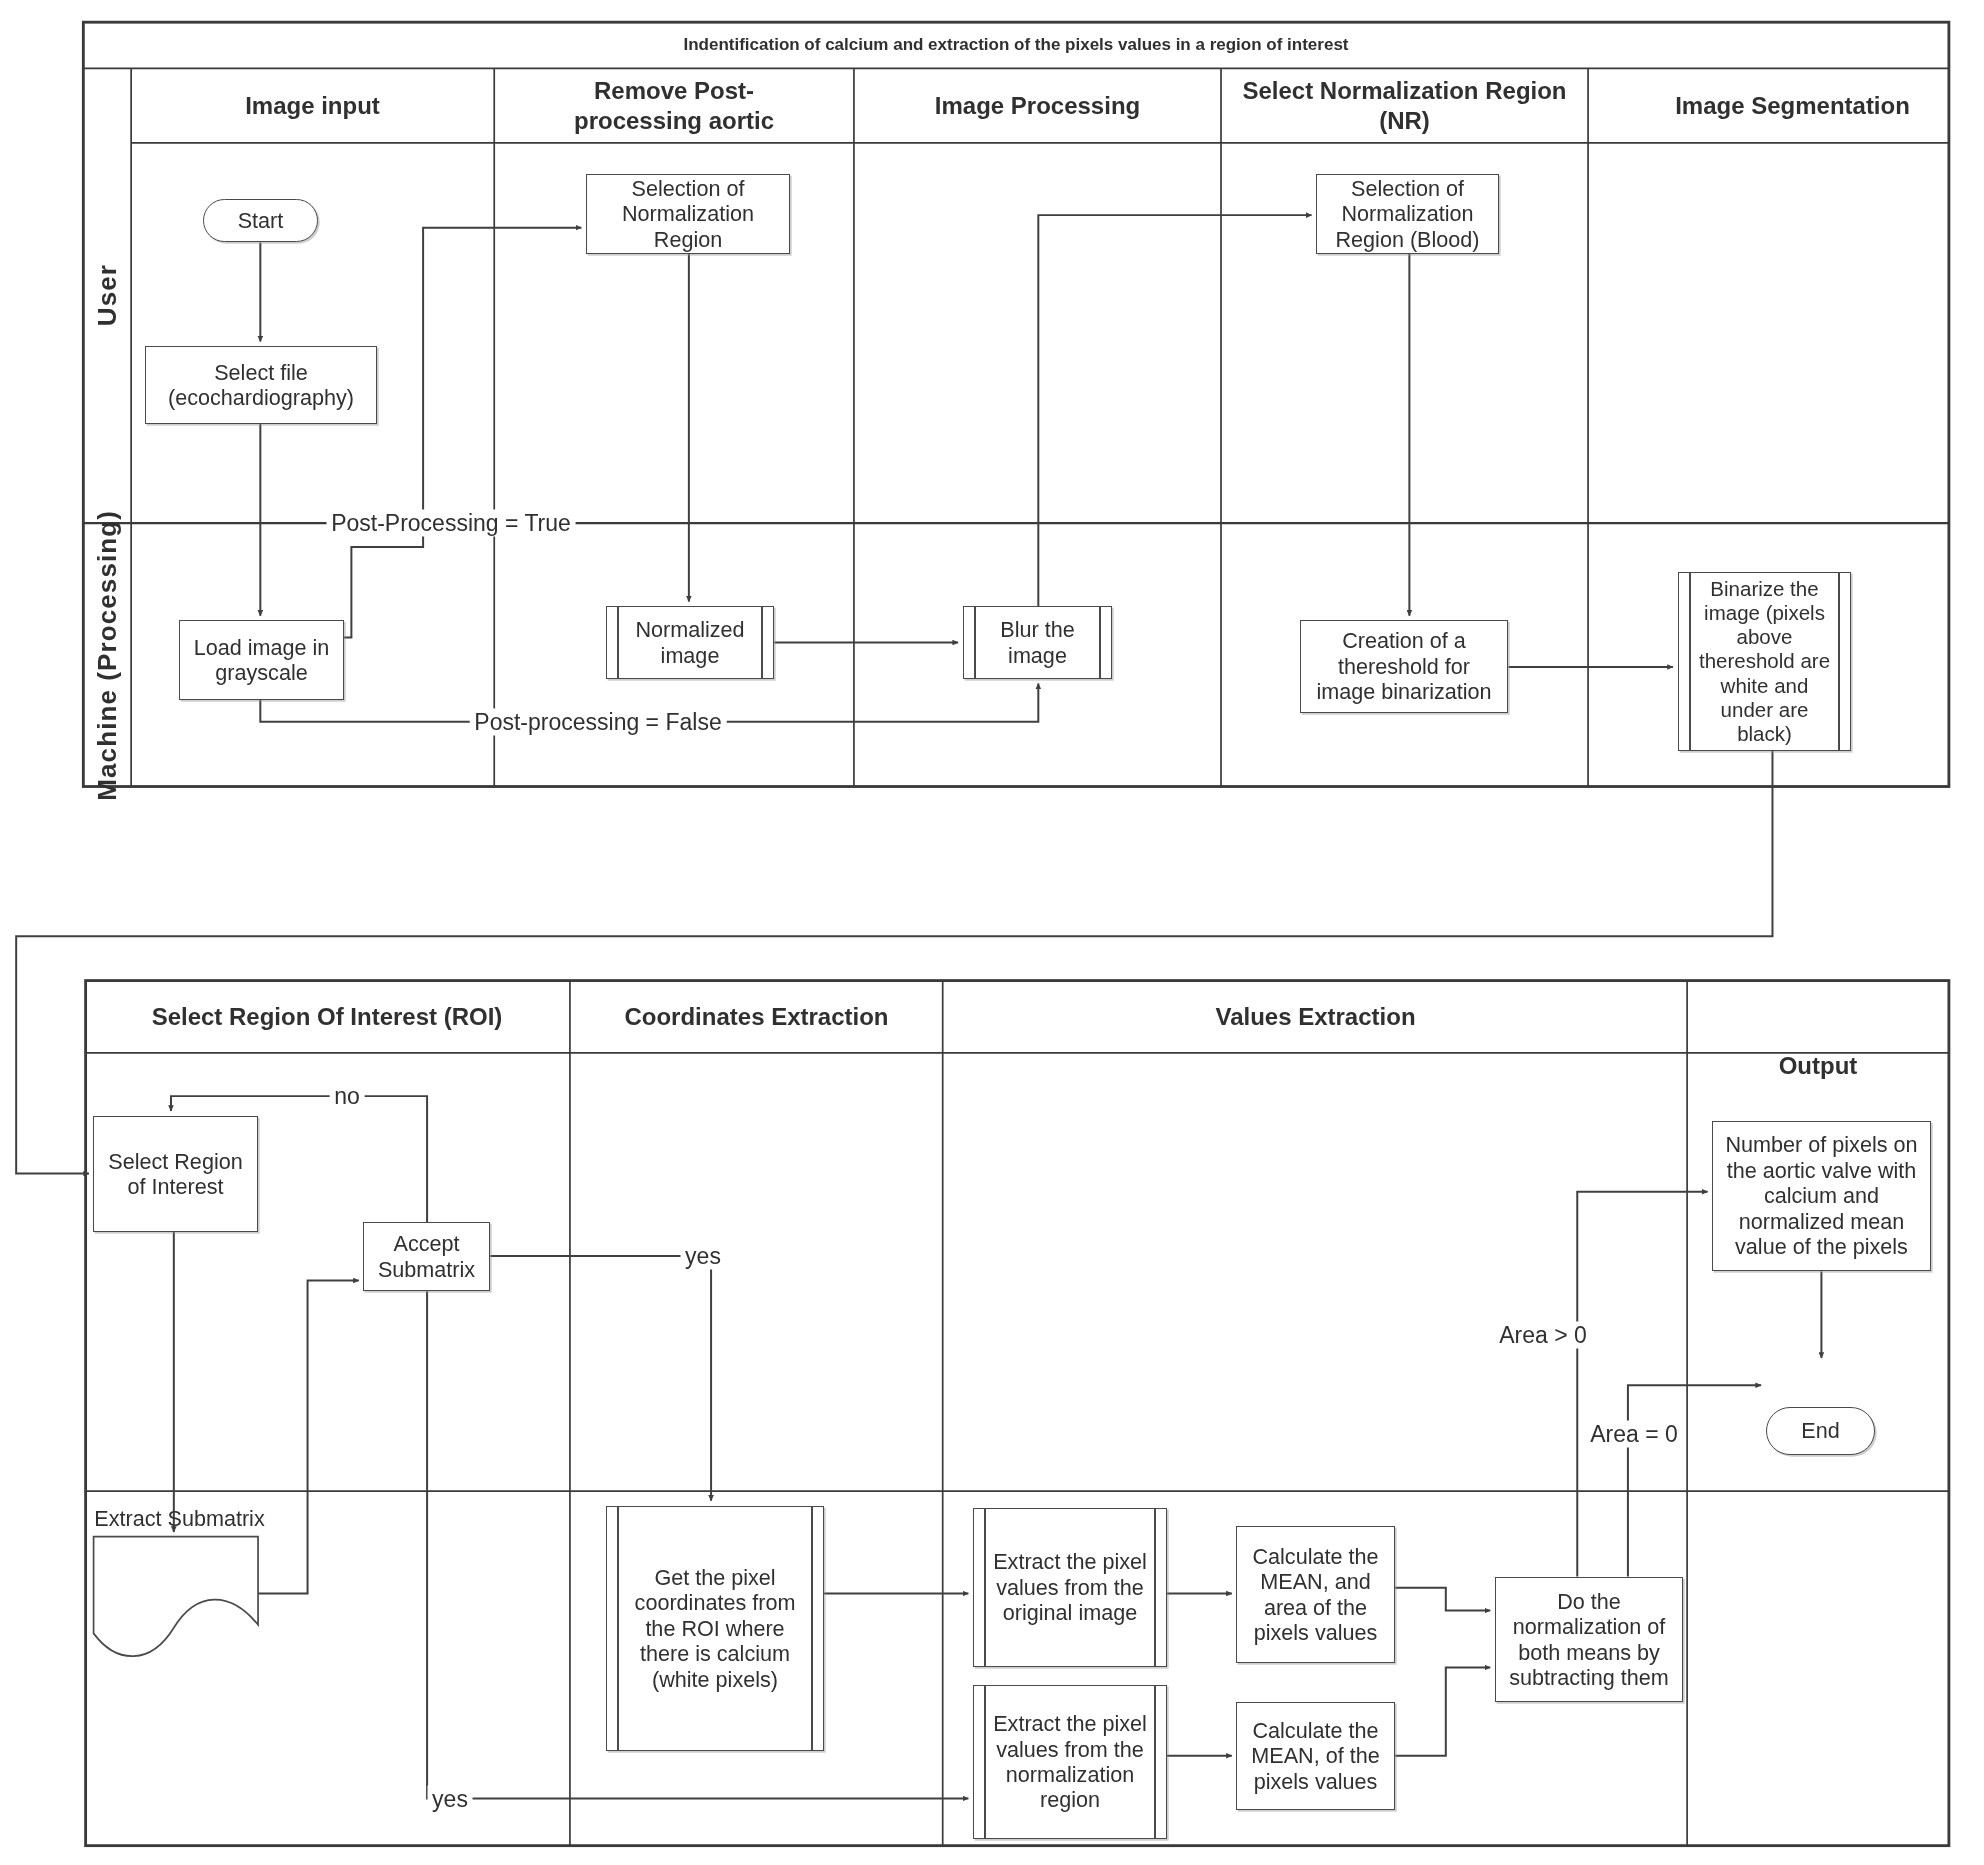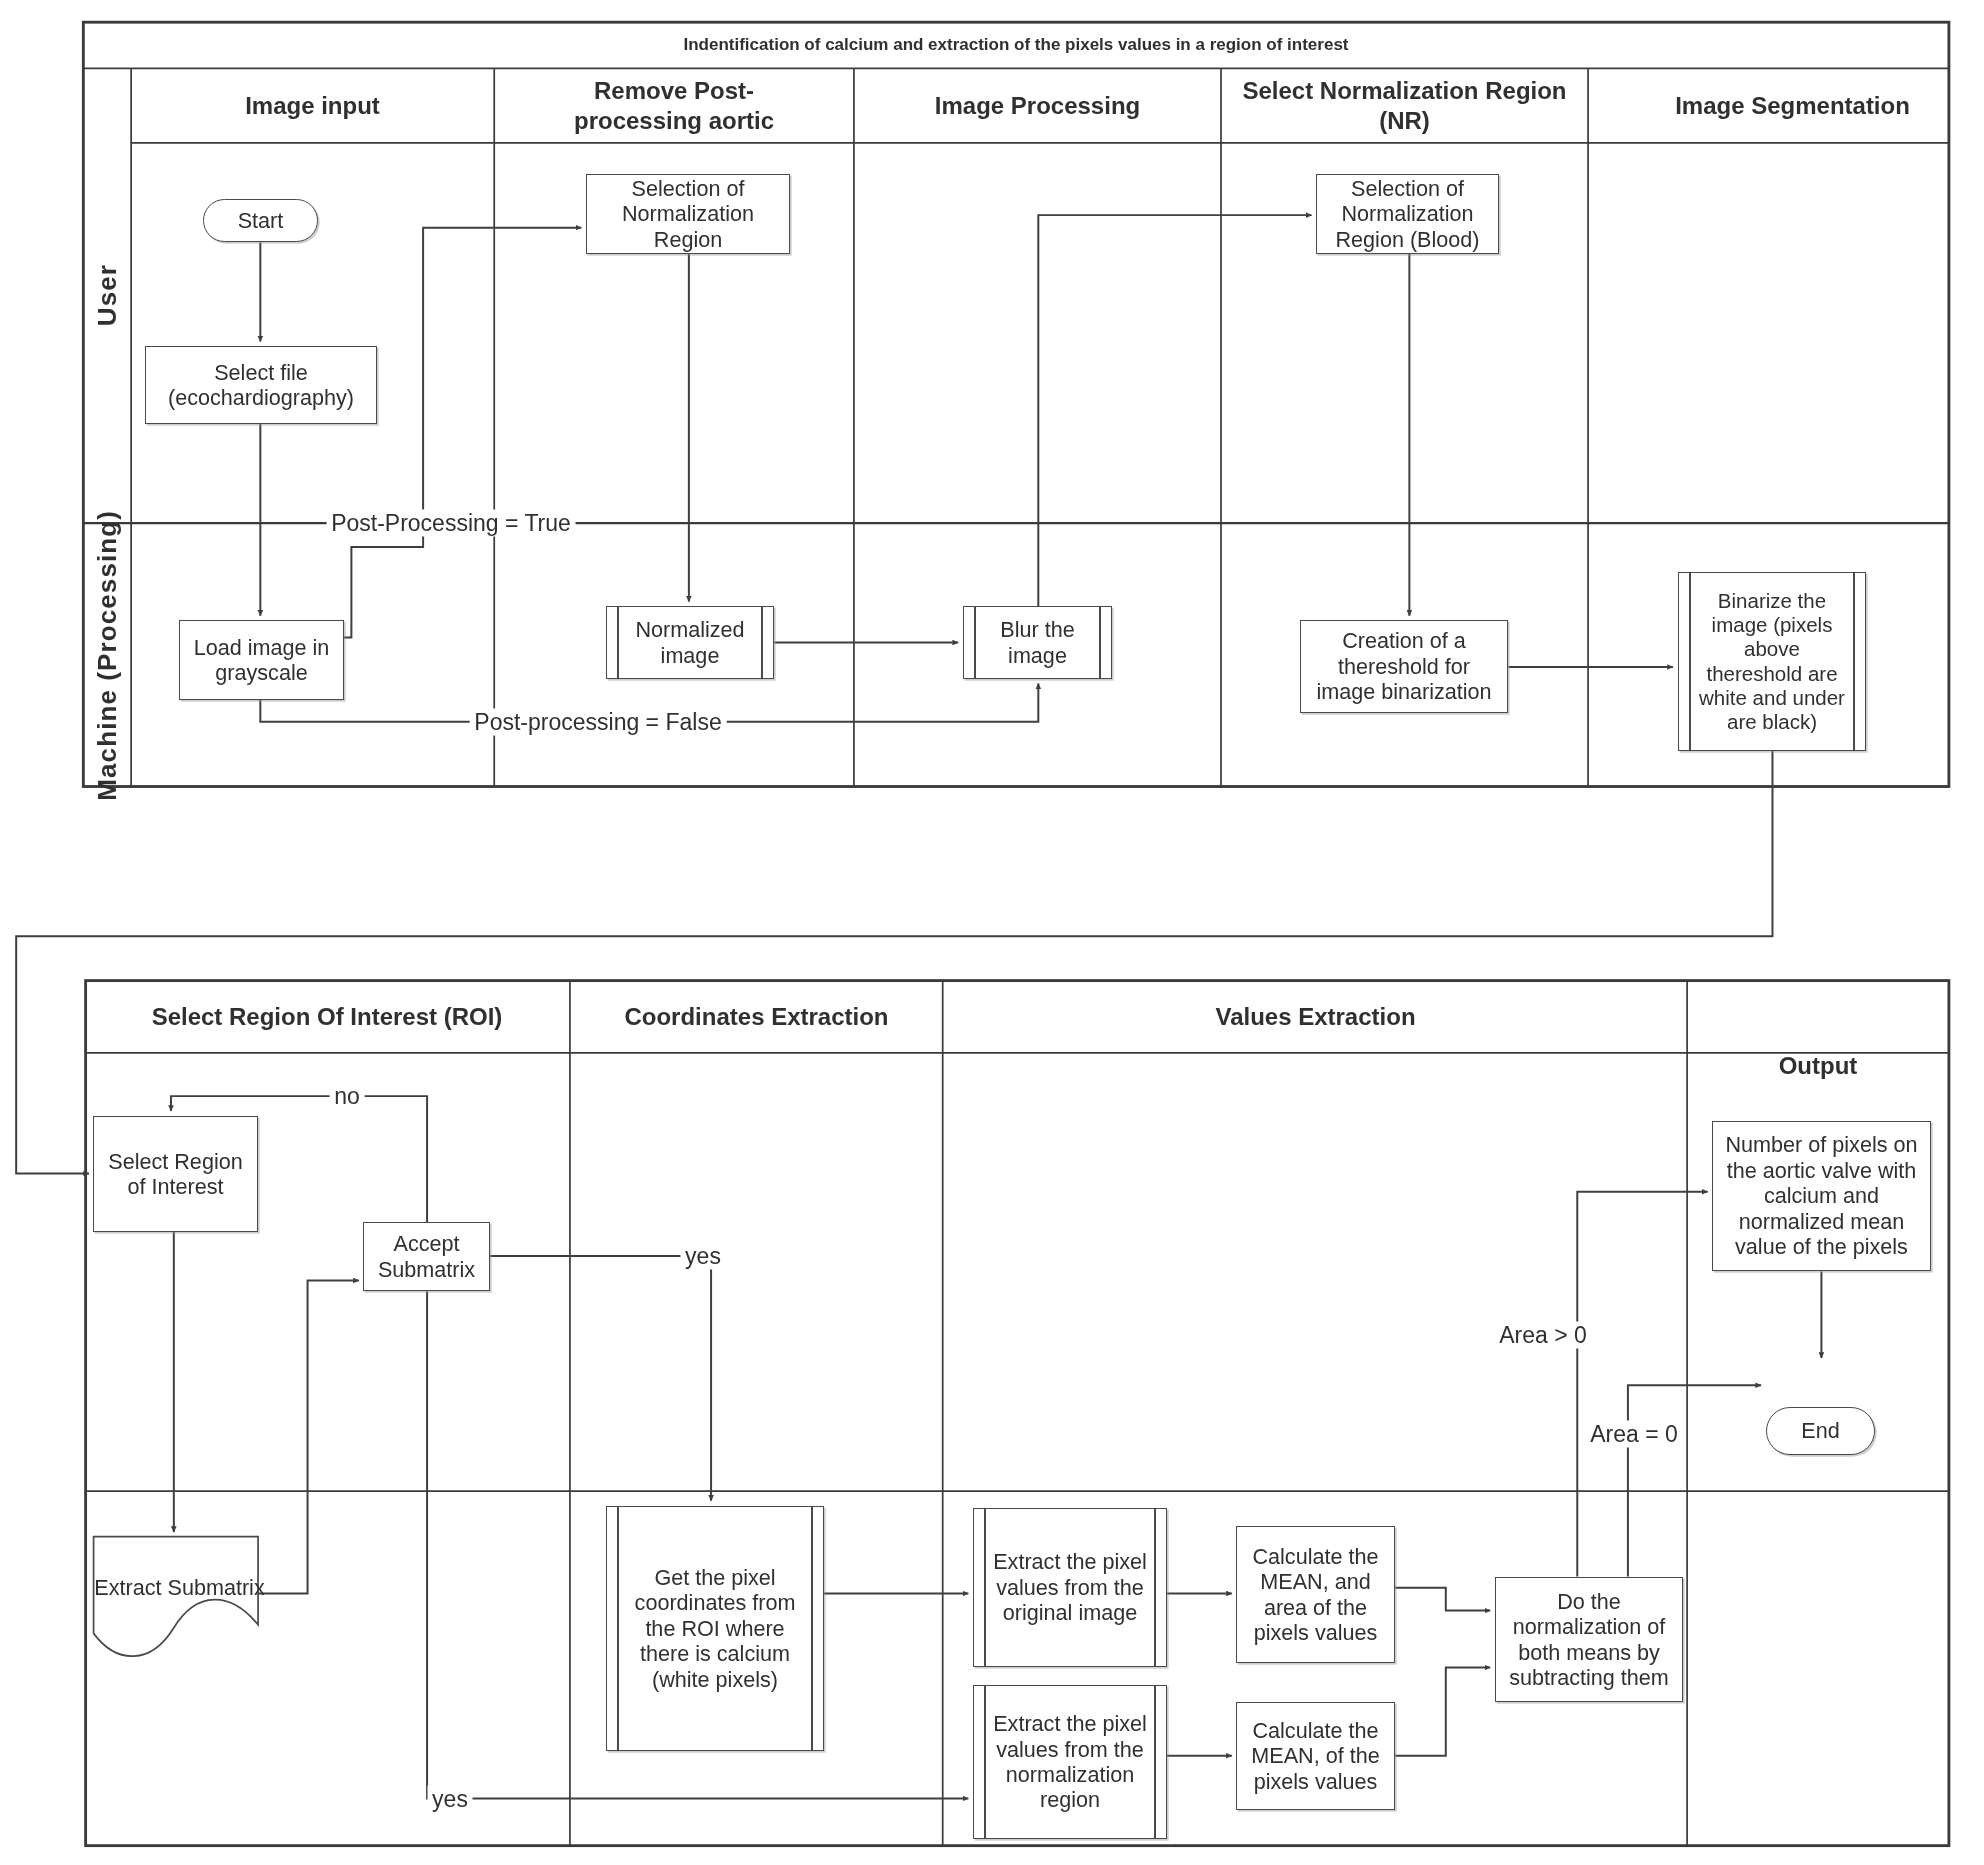--- a/index.html
+++ b/index.html
@@ -136,41 +136,41 @@
     </div>
 
   <div class="node oval" style="left:203px;top:199px;width:115px;height:43px;">Start</div>
   <div class="node" style="left:145px;top:346px;width:232px;height:78px;">Select file (ecochardiography)</div>
   <div class="node" style="left:586px;top:174px;width:204px;height:80px;">Selection of Normalization Region</div>
   <div class="node" style="left:1316px;top:174px;width:183px;height:80px;">Selection of Normalization Region (Blood)</div>
   <div class="node" style="left:179px;top:620px;width:165px;height:80px;">Load image in grayscale</div>
   <div class="node sub" style="left:606px;top:606px;width:168px;height:73px;">Normalized image</div>
   <div class="node sub" style="left:963px;top:606px;width:149px;height:73px;">Blur the image</div>
   <div class="node" style="left:1300px;top:620px;width:208px;height:93px;">Creation of a thereshold for image binarization</div>
-  <div class="node sub small" style="left:1678px;top:572px;width:188px;height:179px;">Binarize the image (pixels above thereshold are white and under are black)</div>
+  <div class="node sub small" style="left:1678px;top:572px;width:173px;height:179px;">Binarize the image (pixels above thereshold are white and under are black)</div>
 
   <div class="elabel" style="left:451px;top:523px;">Post-Processing = True</div>
   <div class="elabel" style="left:598px;top:722px;">Post-processing = False</div>
 
   <div class="hdr" style="left:85px;top:981px;width:484px;height:72px;">
     <span>Select Region Of Interest (ROI)</span>
     </div>
   <div class="hdr" style="left:570px;top:981px;width:373px;height:72px;">
     <span>Coordinates Extraction</span>
     </div>
   <div class="hdr" style="left:943px;top:981px;width:745px;height:72px;">
     <span>Values Extraction</span>
     </div>
   <div class="hdr" style="left:1687px;top:1030px;width:262px;height:72px;">
     <span>Output</span>
     </div>
 
   <div class="node" style="left:93px;top:1116px;width:165px;height:116px;">Select Region of Interest</div>
   <div class="node" style="left:363px;top:1222px;width:127px;height:69px;">Accept Submatrix</div>
-  <div class="nodetext" style="left:93px;top:1545px;width:173px;height:85px;">Extract Submatrix</div>
+  <div class="nodetext" style="left:93px;top:1476px;width:173px;height:85px;">Extract Submatrix</div>
   <div class="node sub" style="left:606px;top:1506px;width:218px;height:245px;">Get the pixel coordinates from the ROI where there is calcium (white pixels)</div>
   <div class="node sub" style="left:973px;top:1508px;width:194px;height:159px;">Extract the pixel values from the original image</div>
   <div class="node" style="left:1236px;top:1526px;width:159px;height:137px;">Calculate the MEAN, and area of the pixels values</div>
   <div class="node sub" style="left:973px;top:1685px;width:194px;height:154px;">Extract the pixel values from the normalization region</div>
   <div class="node" style="left:1236px;top:1702px;width:159px;height:108px;">Calculate the MEAN, of the pixels values</div>
   <div class="node" style="left:1495px;top:1577px;width:188px;height:125px;">Do the normalization of both means by subtracting them</div>
   <div class="node" style="left:1712px;top:1121px;width:219px;height:150px;">Number of pixels on the aortic valve with calcium and normalized mean value of the pixels</div>
   <div class="node oval" style="left:1766px;top:1363px;width:109px;height:48px;margin-top:44px;">End</div>
 
   <div class="elabel" style="left:347px;top:1096px;">no</div>

